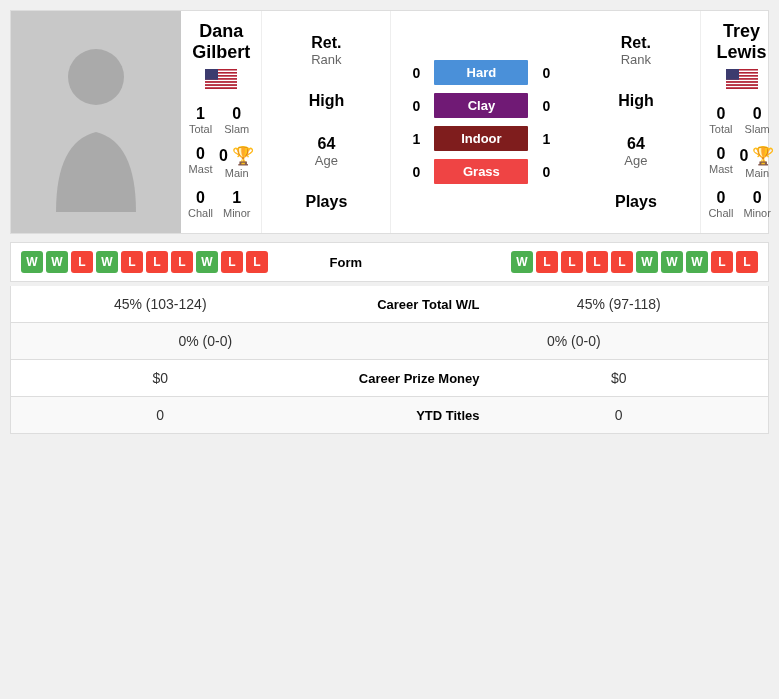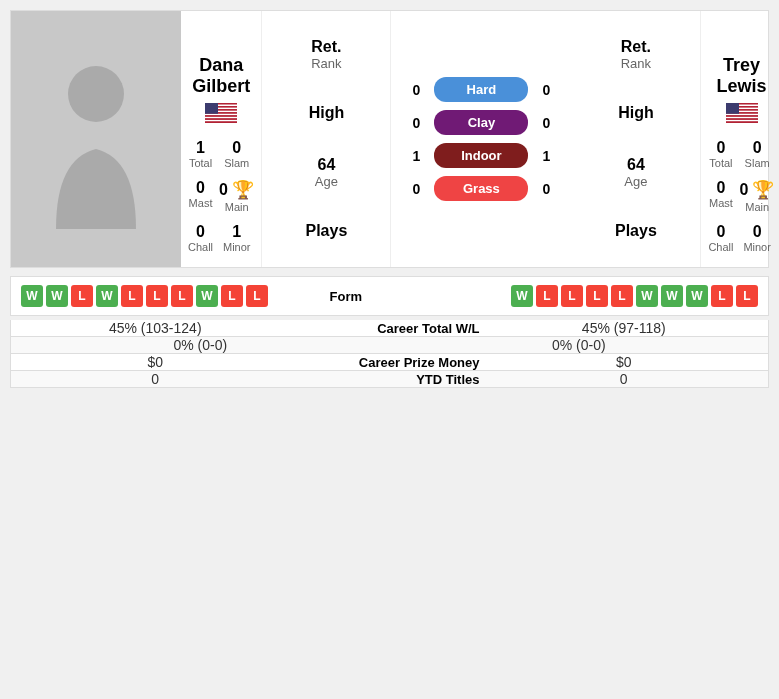--- a/index.html
+++ b/index.html
@@ -38,21 +38,20 @@
       flex-direction: column;
       align-items: center;
       padding: 10px 5px;
     }
 
     .player-name {
       font-size: 18px;
       font-weight: bold;
       text-align: center;
       margin-bottom: 6px;
-      margin-top: 34px;
     }
 
     .flag-row {
       margin-bottom: 8px;
     }
 
     .stats-grid {
       display: grid;
       grid-template-columns: 1fr 1fr;
       gap: 2px;
@@ -127,21 +126,21 @@
       width: 20px;
       text-align: center;
       font-weight: bold;
       font-size: 14px;
     }
 
     .surface-btn {
       flex: 1;
       text-align: center;
       padding: 5px 10px;
-      border-radius: 12px;
+      border-radius: 1px;
       color: white;
       font-weight: bold;
       font-size: 13px;
     }
 
     .surface-hard { background: #4a90d9; }
     .surface-clay { background: #701a75; }
     .surface-indoor { background: #7f1d1d; }
     .surface-grass { background: #ef4444; }
 
@@ -188,20 +187,21 @@
     .badge-w { background: #4caf50; }
     .badge-l { background: #f44336; }
 
     
     .stats-row {
       display: flex;
       align-items: center;
       background: #fff;
       border: 1px solid #ddd;
       border-top: none;
+      padding: 10px;
     }
 
     .stats-row:nth-child(even) {
       background: #f9f9f9;
     }
 
     .stats-left {
       flex: 1;
       text-align: center;
       font-size: 14px;

